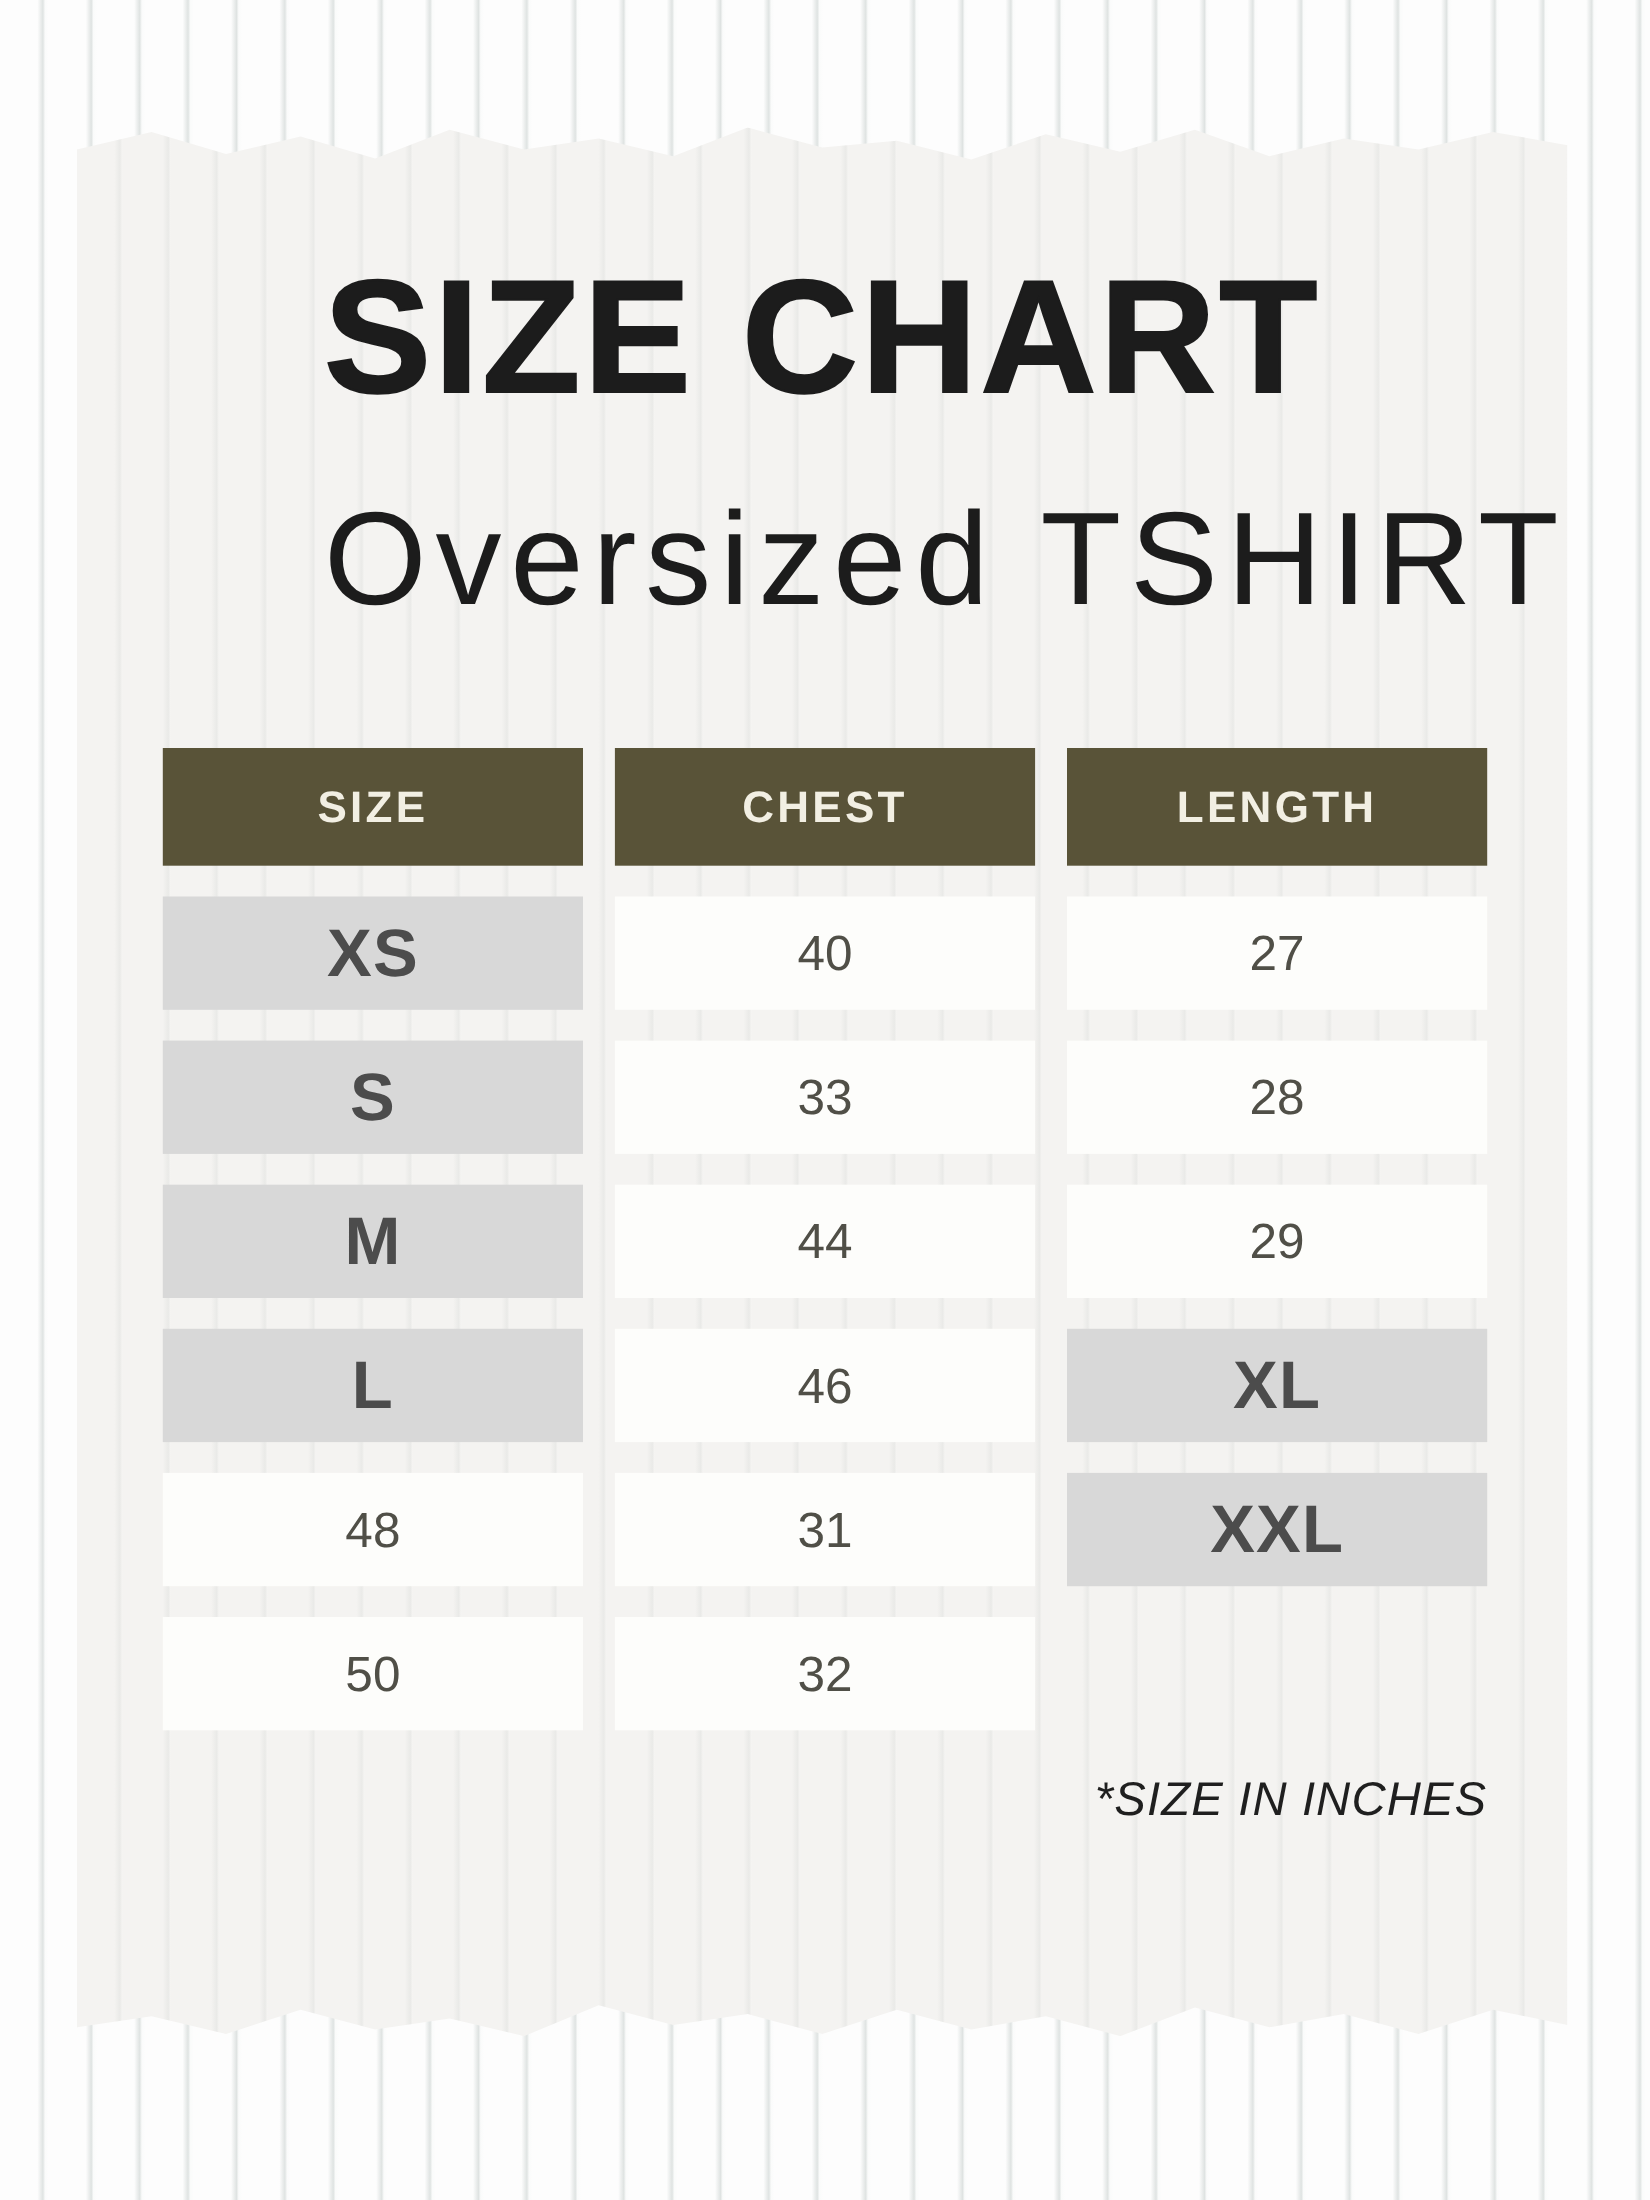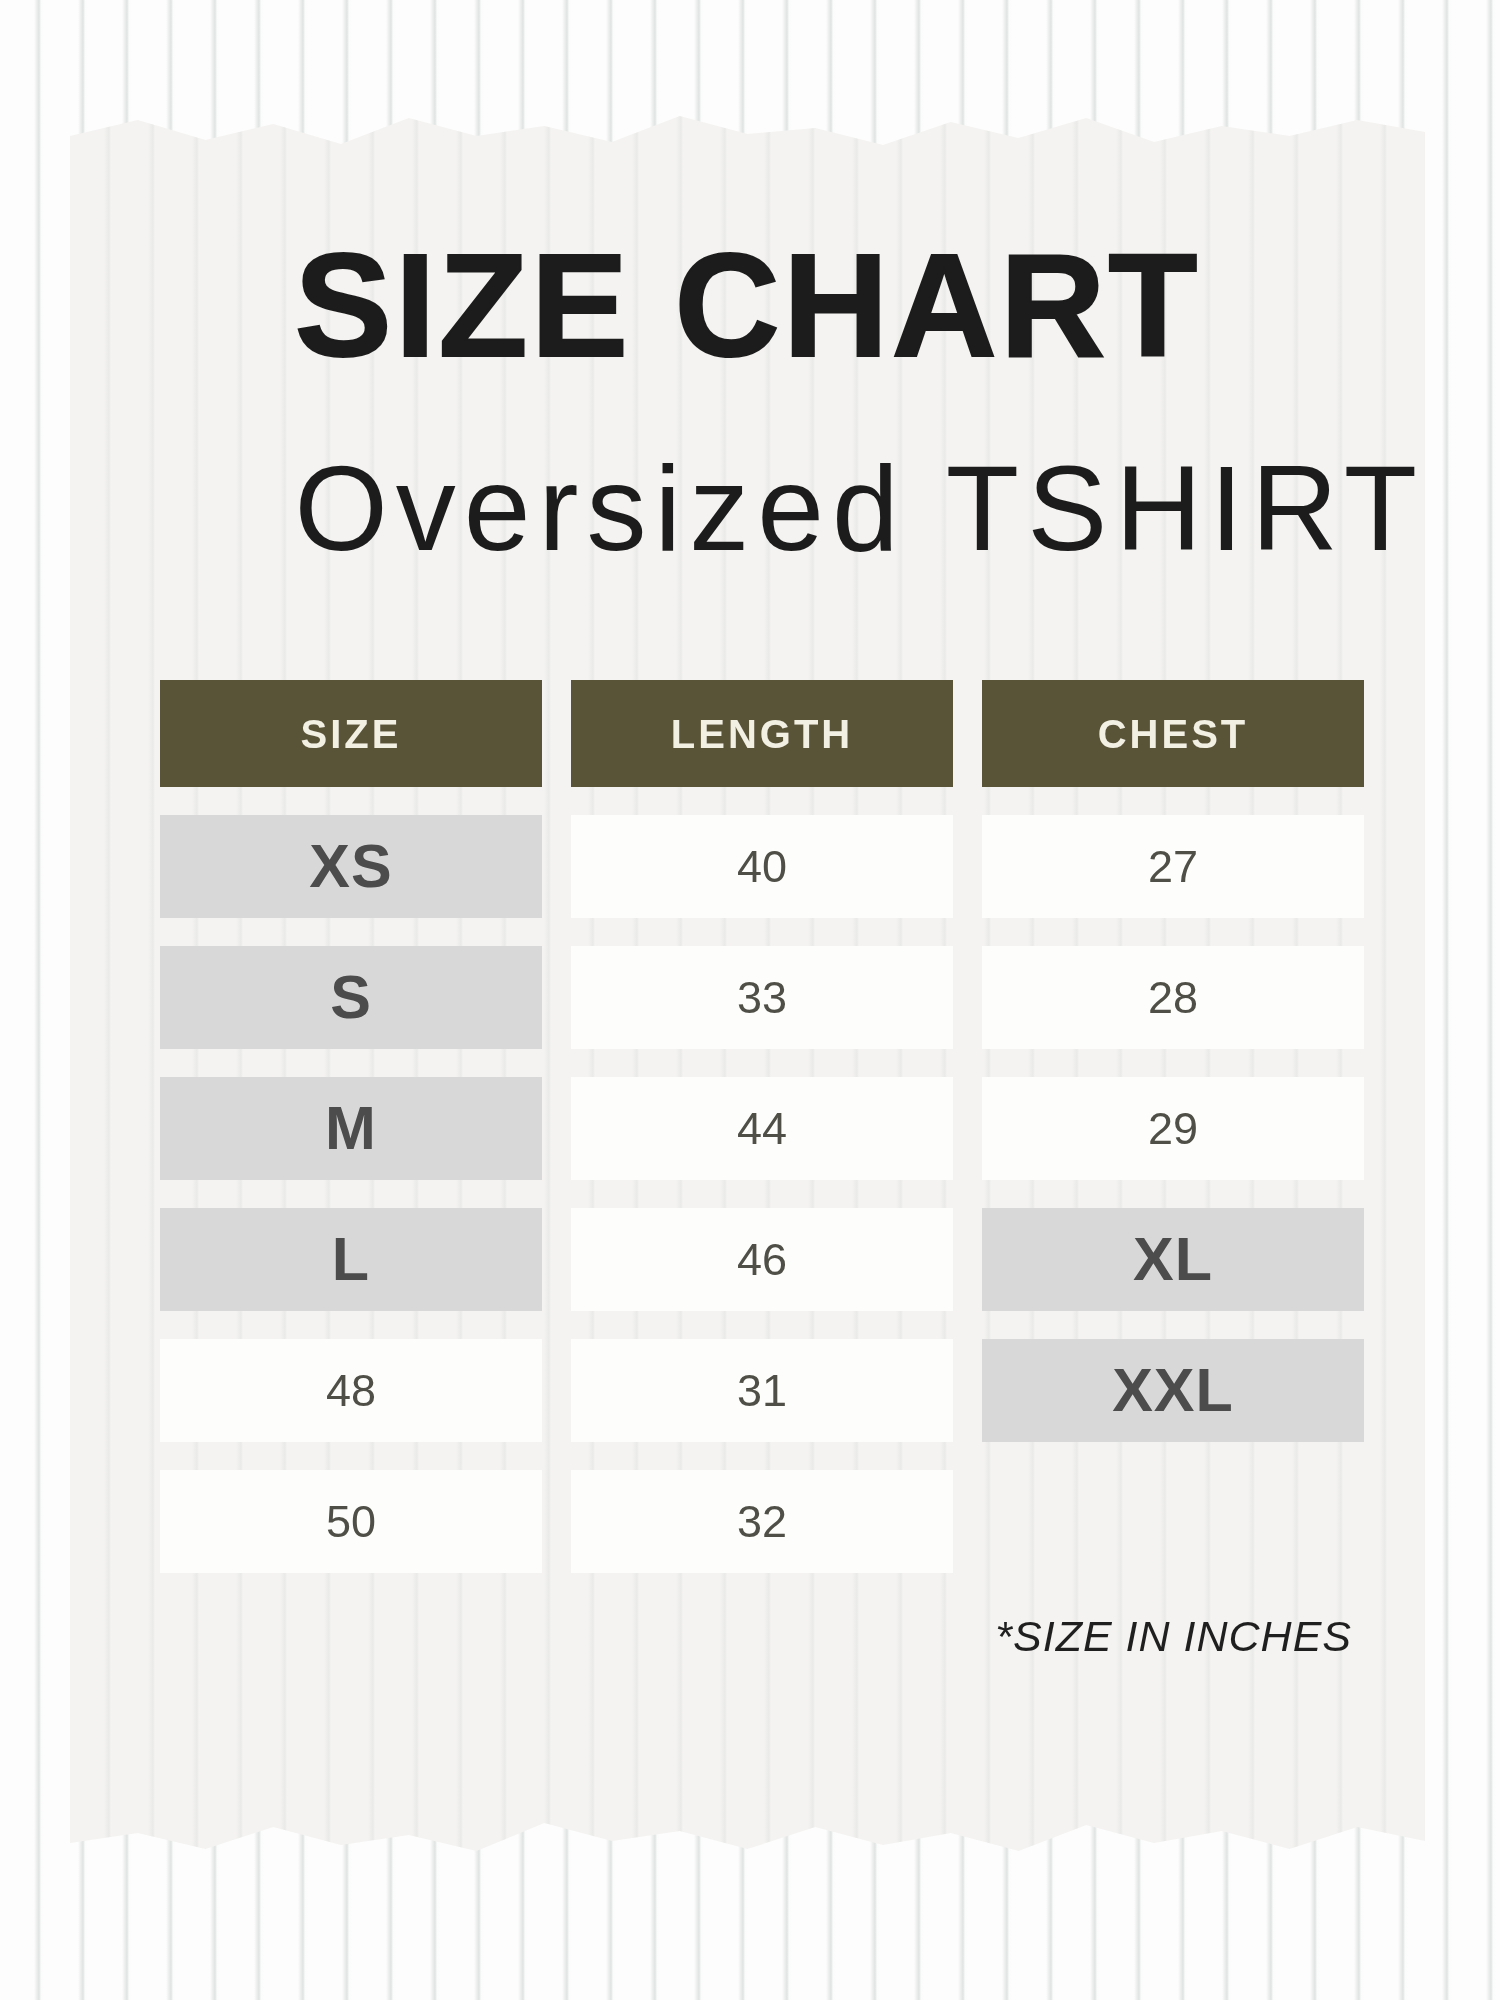--- a/index.html
+++ b/index.html
@@ -58,21 +58,21 @@
     -webkit-text-stroke:2px var(--title_text);
   }
   .subtitle{
     position:absolute; left:0; top:336px; width:100%;
     text-align:right;
     font-size:120px; font-weight:400; line-height:1;
     letter-spacing:8px;
     color:var(--title_text);
   }
   .size-table{
-    position:absolute; left:90px; top:568px;
+    position:absolute; left:78px; top:568px;
     width:1204px;
     display:grid;
     grid-template-columns:1fr 1fr 1fr;
     grid-template-rows:107px repeat(6,103px);
     column-gap:29px;
     row-gap:28px;
   }
   .cell{
     display:flex; align-items:center; justify-content:center;
     line-height:1;
@@ -104,22 +104,22 @@
 
 <div class="card">
 
   <h1 class="title">SIZE CHART</h1>
 
   <h2 class="subtitle">Oversized TSHIRT</h2>
 
   <div class="size-table">
 
     <div class="cell head">SIZE</div>
+    <div class="cell head">CHEST</div>
     <div class="cell head">LENGTH</div>
-    <div class="cell head">CHEST</div>
 
     <div class="cell size">XS</div>
     <div class="cell value">40</div>
     <div class="cell value">27</div>
 
     <div class="cell size">S</div>
     <div class="cell value">33</div>
     <div class="cell value">28</div>
 
     <div class="cell size">M</div>

